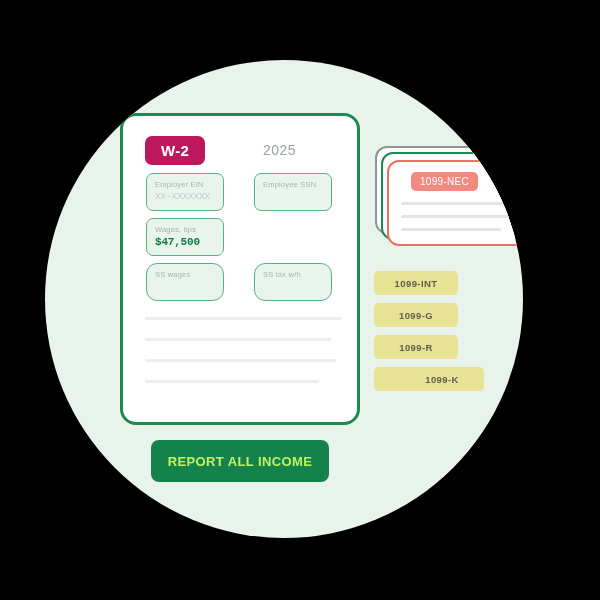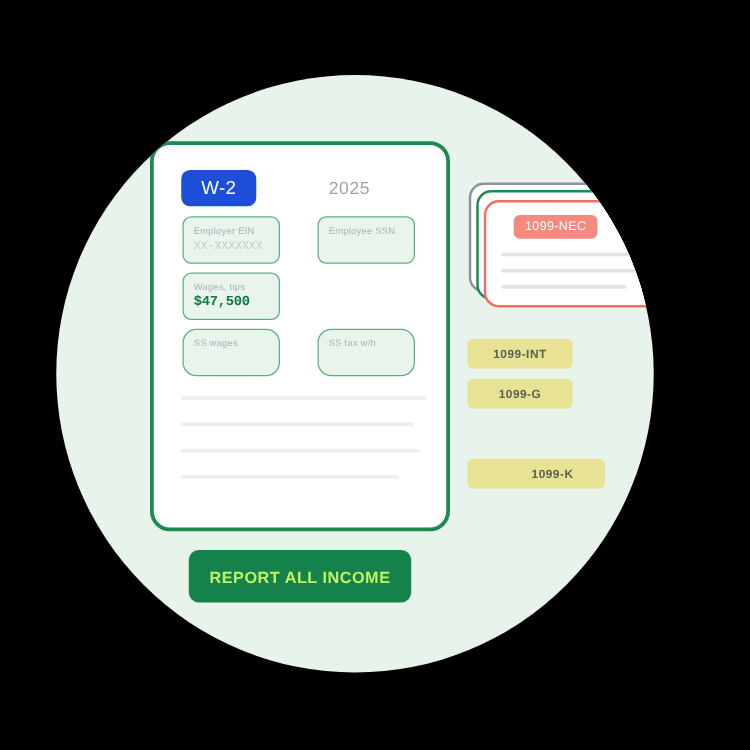--- a/index.html
+++ b/index.html
@@ -114,24 +114,24 @@
     background: #ffffff;
     border: 3px solid #1a8a4e;
     border-radius: 16px;
     box-sizing: border-box;
   }
 
   #w2-badge {
     position: absolute;
     left: 22px;
     top: 20px;
-    background: #1d4ed8;
+    background: #be185d;
     color: #ffffff;
     font-size: 15px;
-    font-weight: normal;
+    font-weight: bold;
     padding: 6px 16px;
     border-radius: 7px;
     letter-spacing: 0.3px;
   }
   #w2-year {
     position: absolute;
     left: 140px;
     top: 26px;
     color: #9ba3a8;
     font-size: 14px;
@@ -223,20 +223,21 @@
         <div class="nec-card front">
           <div class="nec-badge">1099-NEC</div>
           <div class="nec-line l1"></div>
           <div class="nec-line l2"></div>
           <div class="nec-line l3"></div>
         </div>
       </div>
 
       <div class="pill p0">1099-INT</div>
       <div class="pill p1">1099-G</div>
+      <div class="pill p2">1099-R</div>
       <div class="pill p3">1099-K</div>
 
       <div id="w2-card">
 
         <div id="w2-badge">W-2</div>
         <div id="w2-year">2025</div>
 
         <div class="field c0 r0">
           <span class="flabel">Employer EIN</span>
           <span class="fvalue muted">XX-XXXXXXX</span>

